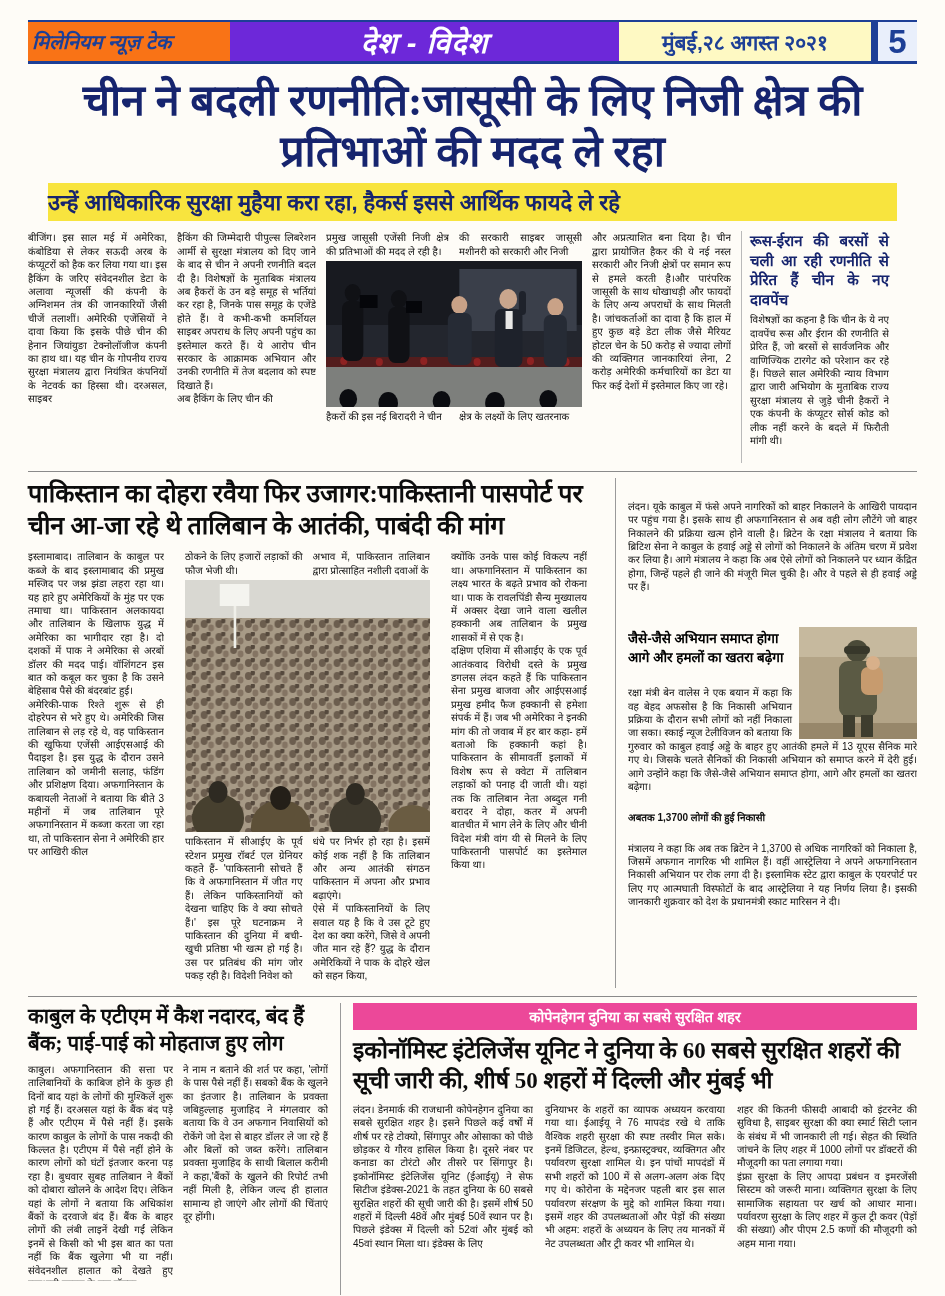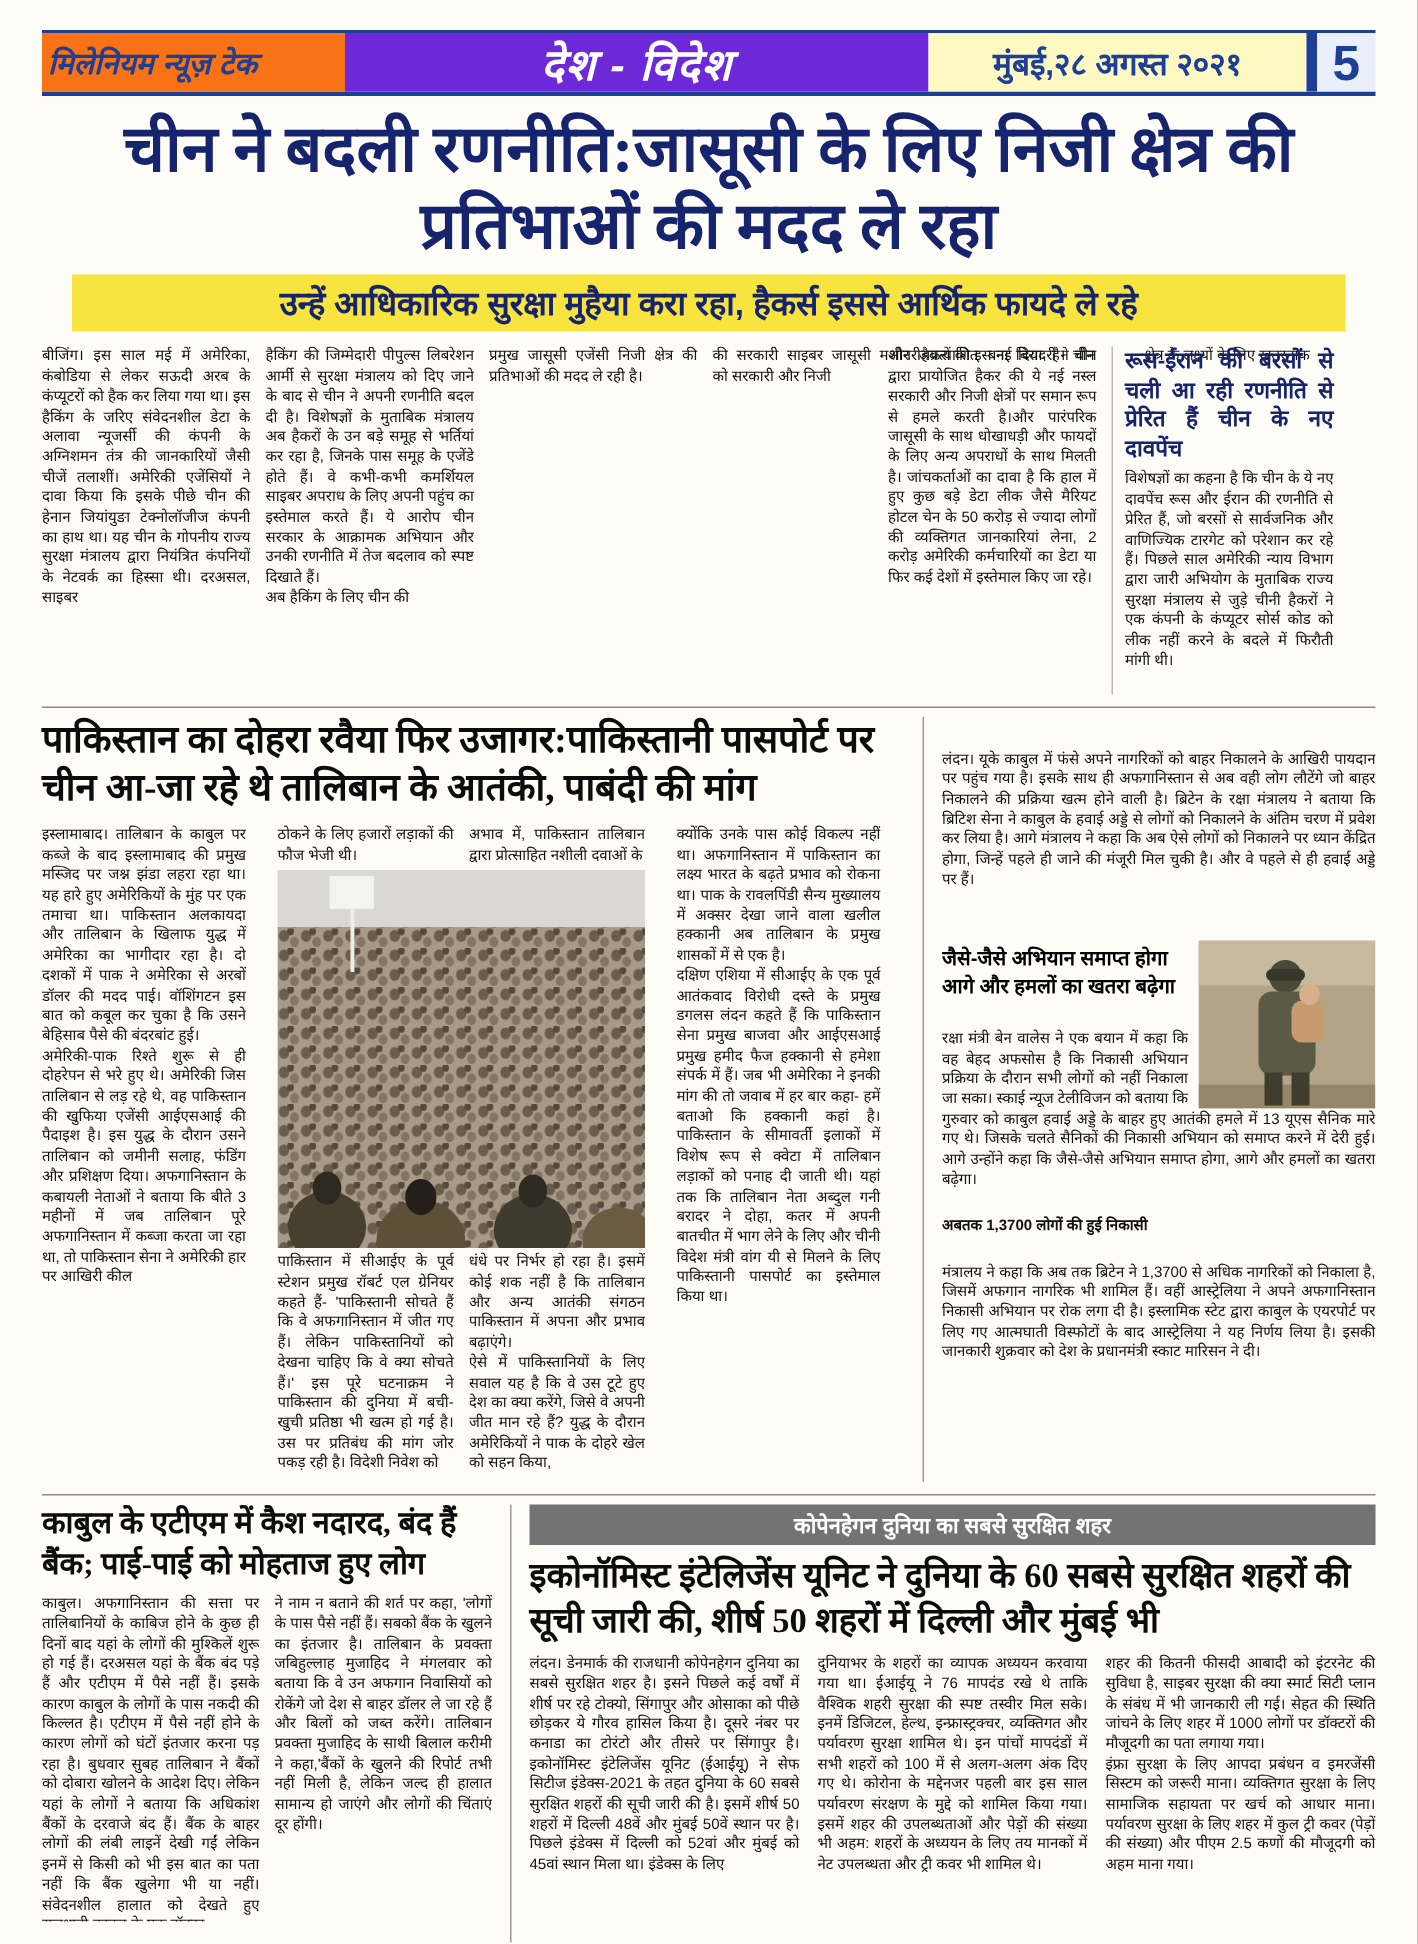--- a/index.html
+++ b/index.html
@@ -14,27 +14,27 @@
   .logo{width:202px;display:flex;align-items:center;padding-left:4px;
     color:#1d3f96;font-weight:bold;font-style:italic;font-size:20px;background:#f97316}
   .section-bar{flex:1;background:#6d28d9;color:#fff;display:flex;align-items:center;justify-content:center;
     font-size:29px;font-weight:bold;font-style:italic;letter-spacing:1px}
   .date{width:252px;display:flex;align-items:center;justify-content:center;color:#1d3f96;font-weight:bold;font-size:21px;background:#fef9c3}
   .pagenum{width:46px;background:#e9effb;color:#1d3f96;font-size:33px;font-weight:bold;
     display:flex;align-items:center;justify-content:center;border-left:7px solid #1d3f96}
   
   .lead-headline{margin:12px auto 4px;max-width:850px;text-align:center;color:#16246e;
     font-family:"Liberation Serif","DejaVu Serif",serif;font-weight:bold;font-size:43px;line-height:1.18}
-  .subhead{margin:6px 20px 0;background:#f8e43e;color:#16246e;text-align:center;
+  .subhead{margin:6px 20px 0;background:#f8e43e;color:#16246e;text-align:left;
     font-size:22px;font-weight:bold;padding:3px 0 5px}
   .lead-body{display:flex;gap:10px;margin-top:10px;height:232px}
   .bodytext{font-size:10px;line-height:1.34;text-align:justify;color:#101010;white-space:pre-line;overflow:hidden}
   .bodytext p{margin-bottom:4px}
   .col{width:139px;height:100%}
-  .mid{width:256px;display:flex;flex-direction:row}
+  .mid{width:256px;display:flex;flex-direction:column}
   .mid-row{display:flex;gap:10px}
   .mid-cell{width:139px}
   .photo{width:100%;display:block}
   .lead-photo-wrap{margin:3px 0;height:146px}
   .sidebar{width:148px;border-left:1px solid #b9b9b9;padding-left:8px;height:100%}
   .sidebar-head{color:#16246e;font-weight:bold;font-size:15px;line-height:1.3;margin-bottom:4px;text-align:justify;white-space:normal}
   .rule{border-top:1px solid #8a8a8a;margin:8px 0 6px}
   
   .mid-section{display:flex;gap:12px}
   .pak{width:575px}
@@ -49,21 +49,21 @@
   .brit-photo{float:right;width:118px;height:112px;margin:3px 0 4px 7px}
   .brit-sub{font-weight:bold;font-size:13.5px;line-height:1.35;margin:6px 0;color:#000;text-align:left;white-space:normal}
   .bold-line{font-weight:bold}
   
   .bottom{display:flex;gap:12px;margin-top:6px}
   .atm{width:300px}
   .atm-headline{font-family:"Liberation Serif","DejaVu Serif",serif;font-size:20.5px;font-weight:bold;line-height:1.3;color:#0c0c0c}
   .atm-body{display:flex;gap:10px;margin-top:6px;height:218px}
   .atm-col{width:145px;height:100%}
   .safe{flex:1;border-left:1px solid #9a9a9a;padding-left:12px}
-  .kicker{background:#737373;color:#fff;font-size:14.5px;font-weight:bold;text-align:center;padding:3px 0 4px}
+  .kicker{background:#ec4899;color:#fff;font-size:14.5px;font-weight:bold;text-align:center;padding:3px 0 4px}
   .safe-headline{font-family:"Liberation Serif","DejaVu Serif",serif;font-size:23px;font-weight:bold;line-height:1.27;margin-top:6px;color:#0c0c0c}
   .safe-body{display:flex;gap:12px;margin-top:8px;height:192px}
   .safe-col{flex:1;height:100%}
 </style>
 </head>
 <body>
 
 <div class="page">
 
   <div class="masthead">

